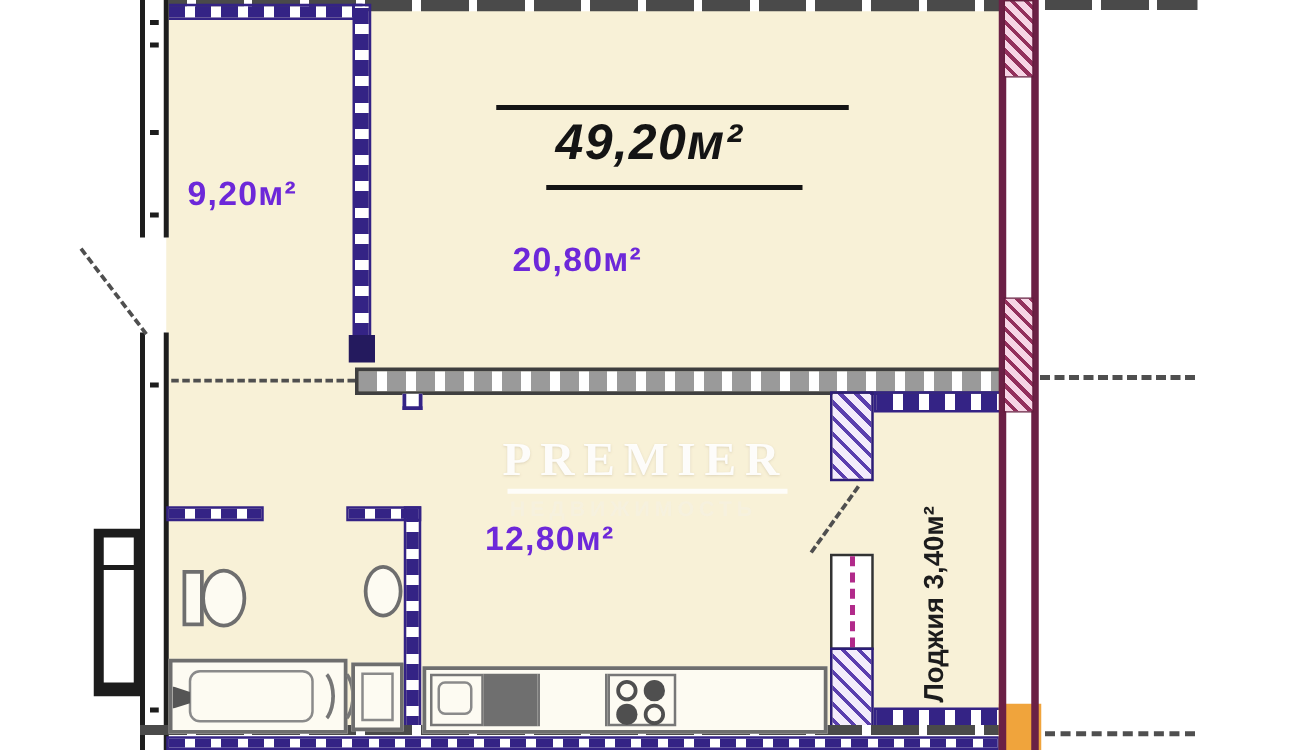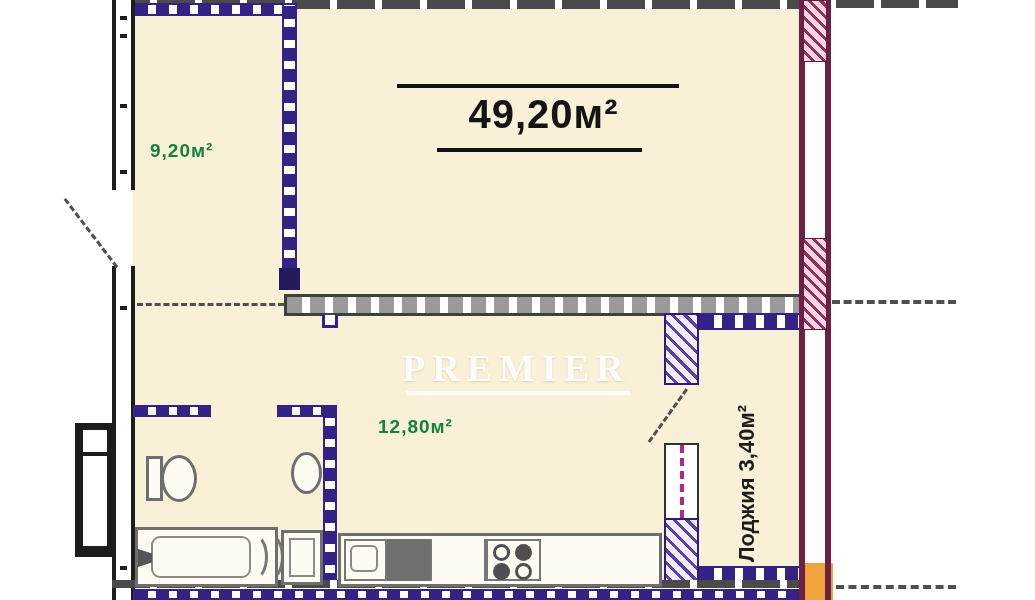--- a/index.html
+++ b/index.html
@@ -31,21 +31,21 @@
   
   .fixture { border:3px solid #6e6e6e; background:#fdfbf2; }
   .fixture-thin { border:2px solid #8a8a8a; background:#fdfbf2; }
   .arc-r { border:3px solid transparent; border-right-color:#777777; border-radius:50%; }
   .dark-cell { background:#6f6f6f; }
   .burner { position:absolute; width:17px; height:17px; border-radius:50%; }
   .burner.ring { border:3px solid #4f4f4f; background:#fdfbf2; box-sizing:border-box; }
   .burner.solid { background:#4f4f4f; }
 
   
-  .room-label { font-weight:bold; font-size:19px; color:#15803d; letter-spacing:1px; white-space:nowrap; }
+  .room-label { font-weight:bold; font-size:27px; color:#6d28d9; letter-spacing:1px; white-space:nowrap; }
   .title-line { font-weight:bold; font-size:40px; color:#141414; letter-spacing:1px; text-align:center; white-space:nowrap; }
   .title-rule { background:#141414; }
   .loggia-label {
     font-weight:bold; font-size:22px; color:#1c1c1c; white-space:nowrap;
     transform:rotate(-90deg); transform-origin:0 0;
   }
   .wm-brand {
     font-family:"Liberation Serif", serif; font-weight:bold; font-size:38px;
     letter-spacing:7px; color:rgba(255,255,255,0.92);
     text-shadow:0 1px 2px rgba(190,178,150,0.45); white-space:nowrap;
@@ -145,20 +145,21 @@
       <div class="burner solid" style="left:5px;  top:22px;"></div>
       <div class="burner ring" style="left:27px; top:22px;"></div>
     </div>
   </div>
 
   <div class="abs wm-brand" style="left:402px; top:346px;">PREMIER</div>
   <div class="abs wm-rule" style="left:406px; top:391px; width:224px; height:4px;"></div>
   <div class="abs wm-sub" style="left:408px; top:398px;">НЕДВИЖИМОСТЬ</div>
 
   <div class="abs title-rule" style="left:397px; top:84px; width:282px; height:4px;"></div>
-  <div class="abs title-line" style="left:396px; top:92px; width:295px;">49,20м²</div>
+  <div class="abs title-line" style="left:372px; top:92px; width:295px;font-style:italic;">49,20м²</div>
   <div class="abs title-rule" style="left:437px; top:148px; width:205px; height:4px;"></div>
 
   <div class="abs room-label" style="left:150px; top:140px;">9,20м²</div>
-  <div class="abs room-label" style="left:378px; top:416px;">12,80м²</div>
+  <div class="abs room-label" style="left:410px; top:193px;">20,80м²</div>
+  <div class="abs room-label" style="left:388px; top:416px;">12,80м²</div>
   <div class="abs loggia-label" style="left:734px; top:562px;">Лоджия 3,40м²</div>
 
 </div>
 
 </body></html>

